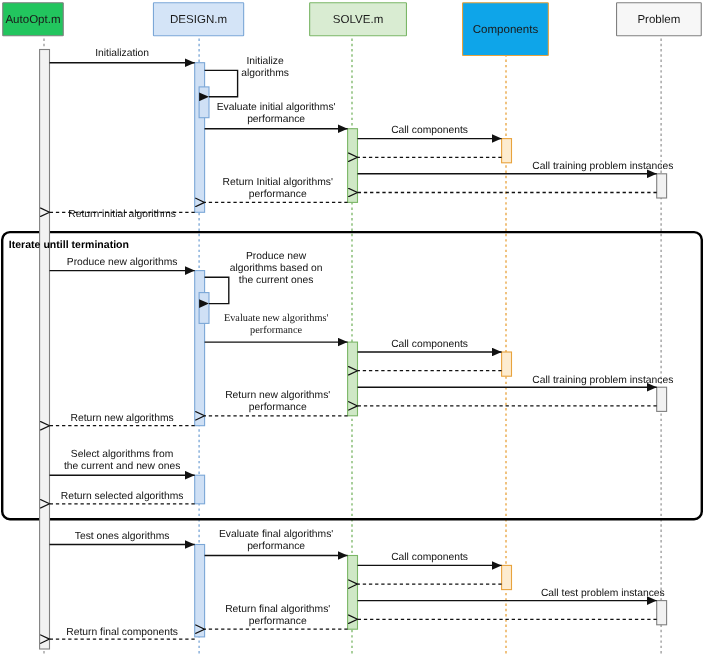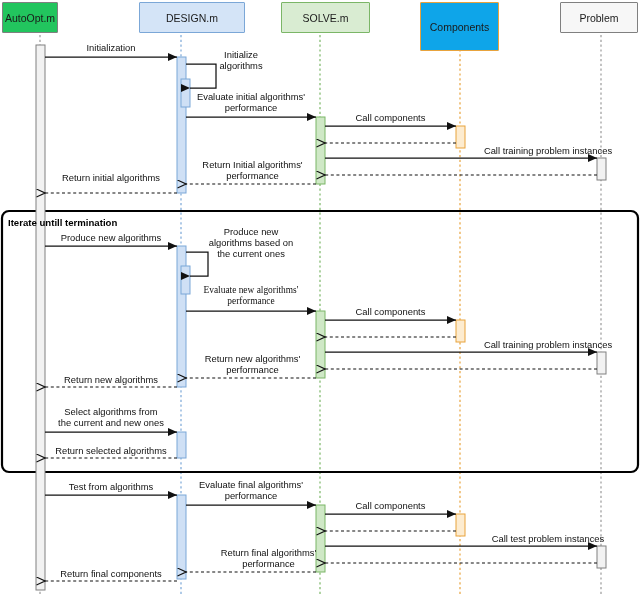--- a/index.html
+++ b/index.html
@@ -94,21 +94,21 @@
         <line x1="597" y1="563" x2="325" y2="563" stroke="#111" stroke-width="1.15" stroke-dasharray="3,2.6" marker-end="url(#ah-open-l)"></line>
         <line x1="316" y1="572" x2="186" y2="572" stroke="#111" stroke-width="1.15" stroke-dasharray="3,2.6" marker-end="url(#ah-open-l)"></line>
         <line x1="177" y1="581" x2="45" y2="581" stroke="#111" stroke-width="1.15" stroke-dasharray="3,2.6" marker-end="url(#ah-open-l)"></line>
       </g>
   </svg>
 
   <div id="hdrs">
       <div class="hdr-box" style="left: 2px; top: 2px; width: 56px; height: 31px; background: #22c55e; border-color: rgb(128, 128, 128);">
         <span>AutoOpt.m</span>
       </div>
-      <div class="hdr-box" style="left: 139px; top: 2px; width: 106px; height: 31px; background: rgb(212, 228, 247); border-color: rgb(123, 167, 215);">
+      <div class="hdr-box" style="left: 139px; top: 2px; width: 83px; height: 31px; background: rgb(212, 228, 247); border-color: rgb(123, 167, 215);">
         <span>DESIGN.m</span>
       </div>
       <div class="hdr-box" style="left: 281px; top: 2px; width: 89px; height: 31px; background: rgb(217, 236, 210); border-color: rgb(123, 182, 103);">
         <span>SOLVE.m</span>
       </div>
       <div class="hdr-box" style="left: 420px; top: 2px; width: 79px; height: 49px; background: #0ea5e9; border-color: rgb(232, 163, 61);">
         <span>Components</span>
       </div>
       <div class="hdr-box" style="left: 560px; top: 2px; width: 78px; height: 31px; background: rgb(247, 247, 247); border-color: rgb(128, 128, 128);">
         <span>Problem</span>
@@ -117,40 +117,40 @@
   <div id="labels">
       <div class="msg-label" style="left: 45px; top: 42px; width: 132px;">Initialization</div>
       <div class="msg-label left" style="left: 196px; top: 49px; width: 90px;">Initialize
 algorithms</div>
       <div class="msg-label" style="left: 181px; top: 91px; width: 140px;">Evaluate initial algorithms'
 performance</div>
       <div class="msg-label" style="left: 325px; top: 112px; width: 131px;">Call components</div>
       <div class="msg-label" style="left: 460px; top: 145px; width: 176px;">Call training problem instances</div>
       <div class="msg-label" style="left: 186px; top: 159px; width: 133px;">Return Initial algorithms'
 performance</div>
-      <div class="msg-label" style="left: 45px; top: 172px; width: 132px;">Return initial algorithms</div>
+      <div class="msg-label" style="left: 45px; top: 188px; width: 132px;">Return initial algorithms</div>
       <div class="msg-label" style="left: 45px; top: 232px; width: 132px;">Produce new algorithms</div>
       <div class="msg-label left" style="left: 196px; top: 225.6px; width: 110px;">Produce new
 algorithms based on
 the current ones</div>
       <div class="msg-label" style="left: 181px; top: 285px; width: 140px; font-family: Liberation Serif, serif;">Evaluate new algorithms'
 performance</div>
       <div class="msg-label" style="left: 325px; top: 306px; width: 131px;">Call components</div>
       <div class="msg-label" style="left: 460px; top: 339px; width: 176px;">Call training problem instances</div>
       <div class="msg-label" style="left: 186px; top: 353px; width: 133px;">Return new algorithms'
 performance</div>
       <div class="msg-label" style="left: 45px; top: 374px; width: 132px;">Return new algorithms</div>
       <div class="msg-label" style="left: 42px; top: 406px; width: 138px;">Select algorithms from
 the current and new ones</div>
       <div class="msg-label" style="left: 45px; top: 445px; width: 132px;">Return selected algorithms</div>
-      <div class="msg-label" style="left: 45px; top: 481px; width: 132px;">Test from algorithms</div>
+      <div class="msg-label" style="left: 45px; top: 481px; width: 132px;">Test ones algorithms</div>
       <div class="msg-label" style="left: 181px; top: 479px; width: 140px;">Evaluate final algorithms'
 performance</div>
       <div class="msg-label" style="left: 325px; top: 500px; width: 131px;">Call components</div>
       <div class="msg-label" style="left: 460px; top: 533px; width: 176px;">Call test problem instances</div>
-      <div class="msg-label" style="left: 186px; top: 547px; width: 133px; margin-left: 16px;">Return final algorithms'
+      <div class="msg-label" style="left: 186px; top: 547px; width: 133px;">Return final algorithms'
 performance</div>
       <div class="msg-label" style="left: 45px; top: 568px; width: 132px;">Return final components</div>
     </div>
   <div id="fraglabel">
       <div class="frag-title" style="left: 8px; top: 217px;">Iterate untill termination</div>
     </div>
 </div>
 
 </body></html>

